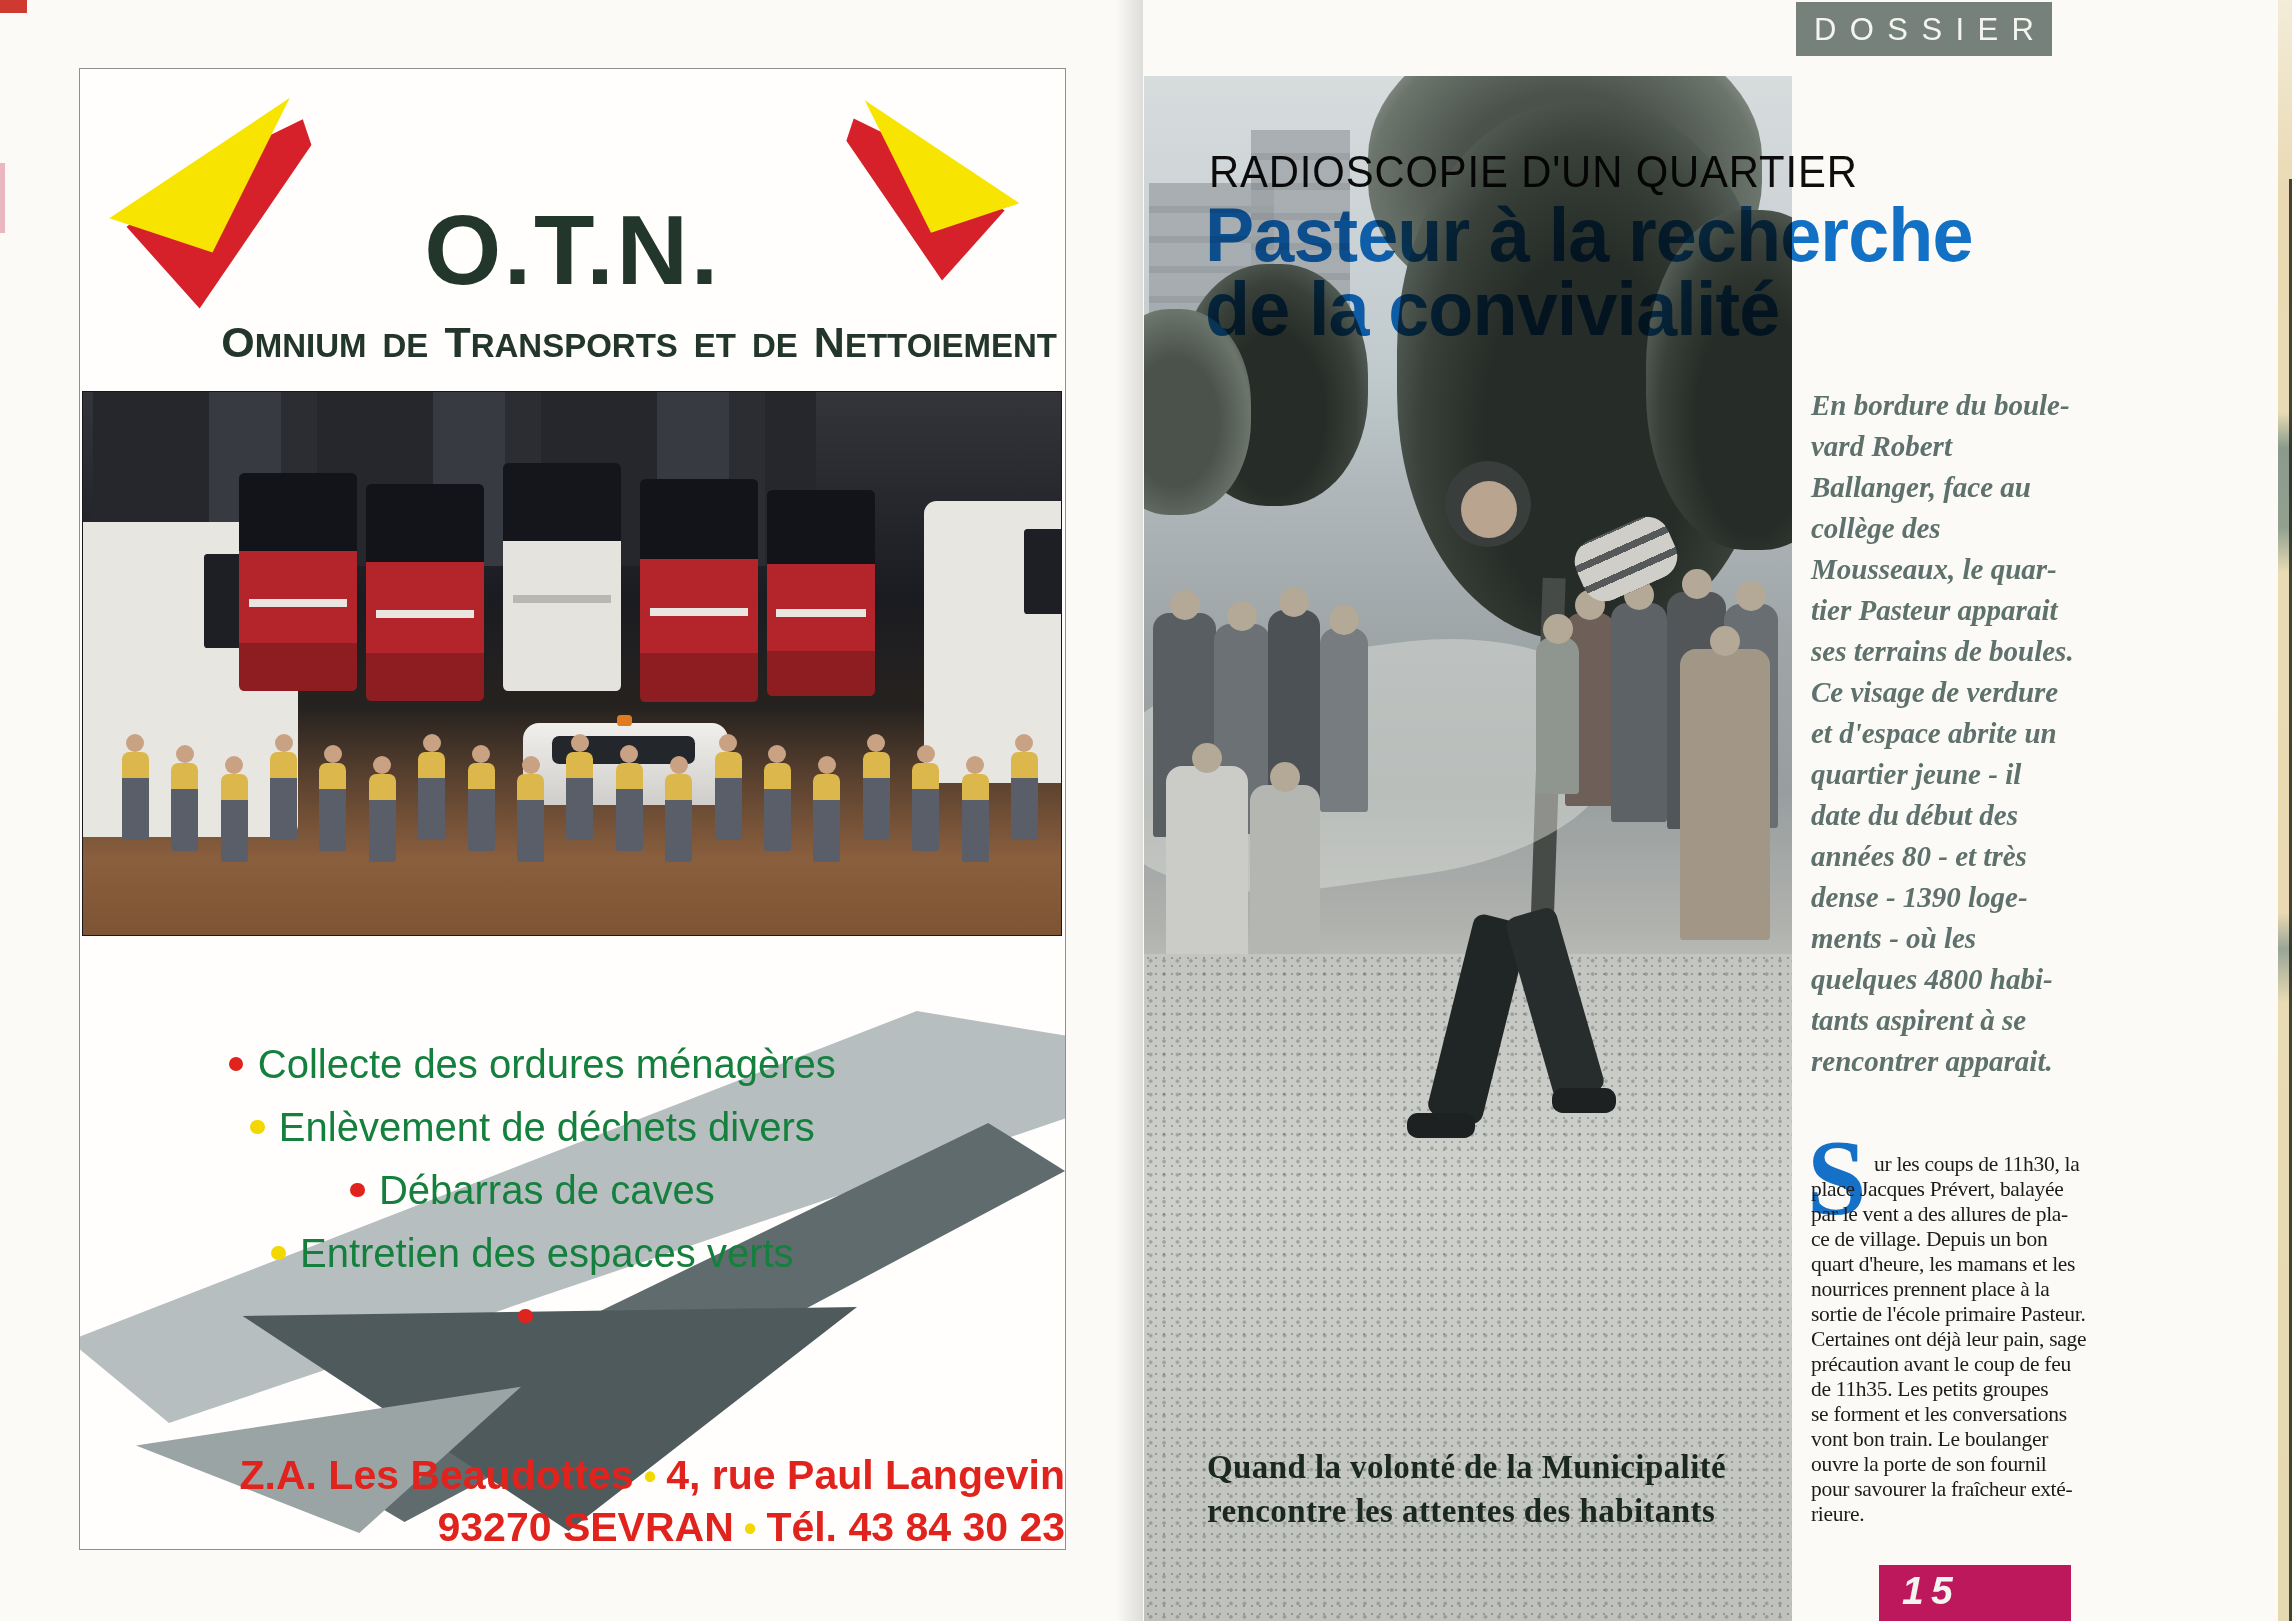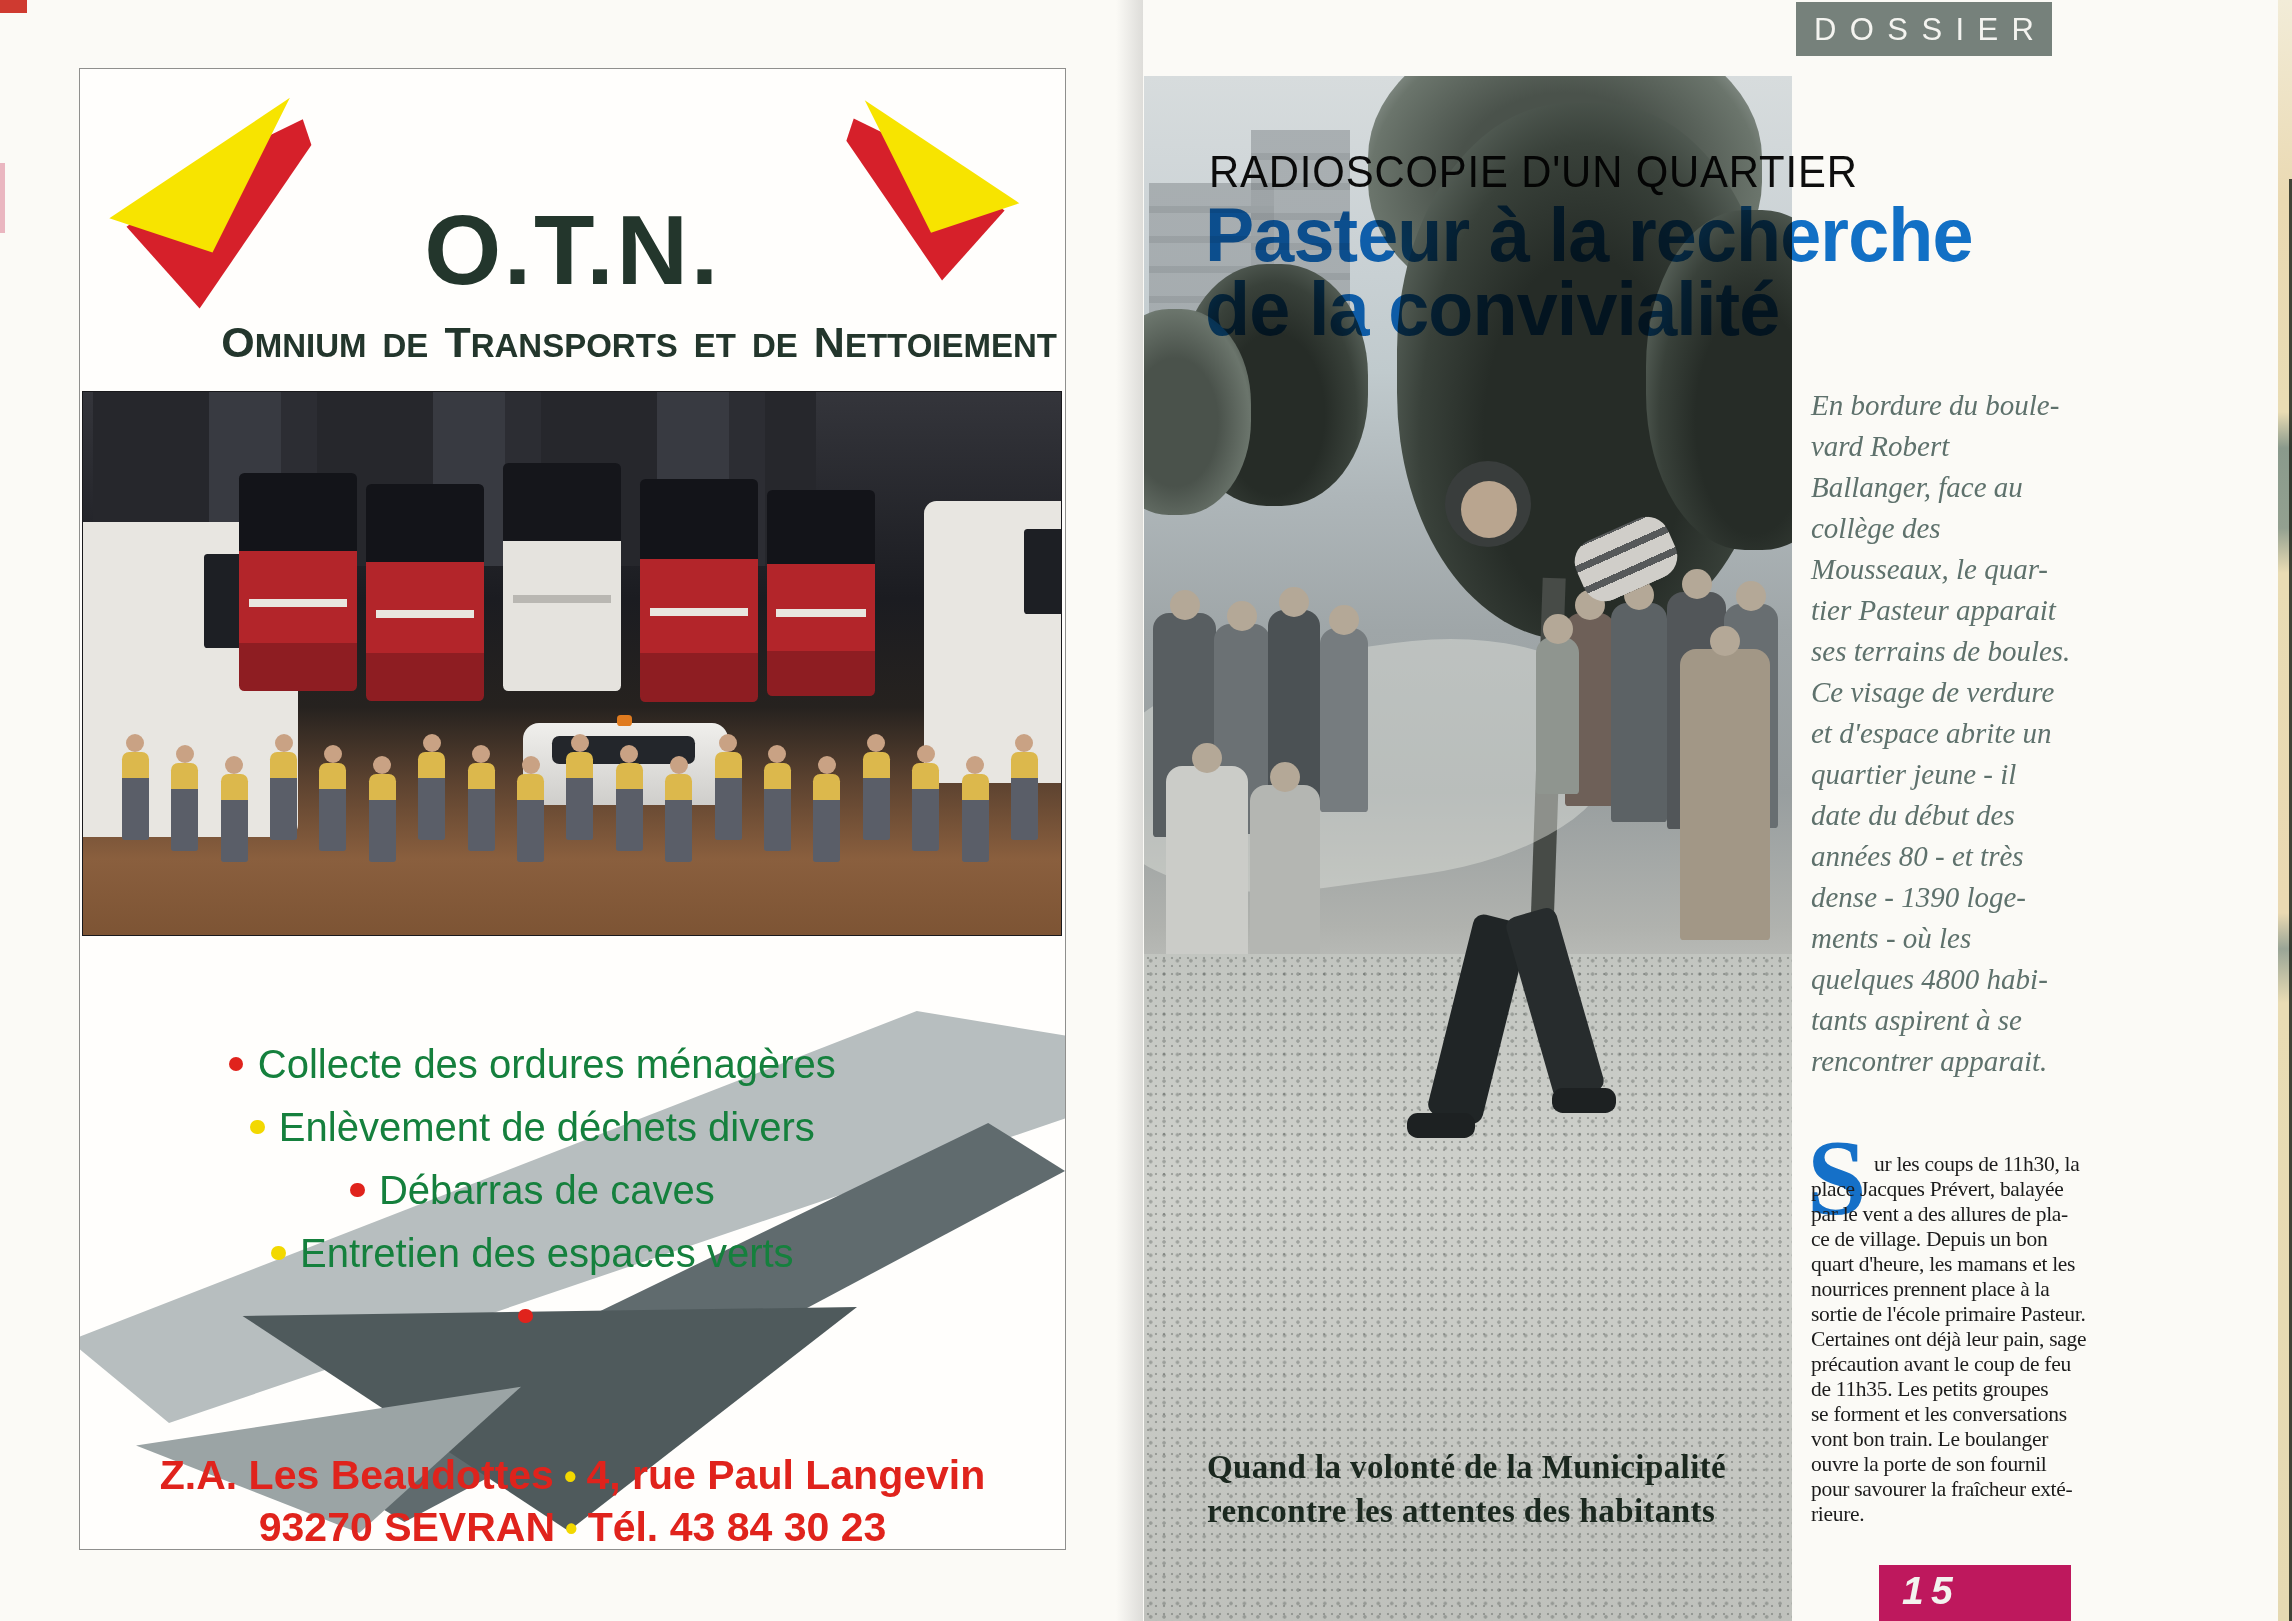--- a/index.html
+++ b/index.html
@@ -60,21 +60,21 @@
     clip-path:polygon(0 84%,90% 0,100% 12%,14% 100%);}
   .shape.c{left:150px;top:1238px;width:627px;height:224px;background:#4f5a5c;
     clip-path:polygon(2% 4%,100% 0,54% 100%);}
   .shape.d{left:56px;top:1305px;width:385px;height:159px;background:#9ba4a5;
     clip-path:polygon(0 45%,100% 8%,58% 100%);}
 
   .services{position:absolute;left:0;width:905px;top:973px;text-align:center;z-index:3;}
   .svc{height:63px;font-size:40px;color:#15803d;white-space:nowrap;}
   .svc .dot{display:inline-block;width:14.3px;height:14.3px;border-radius:50%;margin-right:14.3px;vertical-align:7.2px;}
 
-  .ad-address{position:absolute;left:0;right:0;text-align:center;font-size:41px;font-weight:bold;
+  .ad-address{position:absolute;left:0;right:0;text-align:right;font-size:41px;font-weight:bold;
     color:#e0231c;z-index:4;white-space:nowrap;}
   .ad-address .ydot{color:#f2d800;font-size:36px;}
   #addr1{top:1383px;} #addr2{top:1435px;}
 
   
   .dossier-bar{position:absolute;left:1796px;top:1.8px;width:256px;height:54px;background:#76817b;z-index:6;}
   .dossier-bar span{display:block;color:#f4f4f0;font-size:31px;letter-spacing:13.4px;line-height:56px;padding-left:18px;}
 
   .photo-right{position:absolute;left:1144px;top:76px;width:648px;height:1545px;overflow:hidden;
     background:linear-gradient(180deg,#d7dcdd 0px,#ccd3d6 152px,#c0cacd 296px,#aeb6b9 421px,#9fa6a8 555px,
@@ -109,21 +109,21 @@
       linear-gradient(180deg,#c2c5c0,#cfd1cc 35%,#c6c8c3 70%,#bfc1bc 100%);
     background-size:13.4px 13.4px,8px 8px,100% 100%;}
 
   .kicker{position:absolute;left:1209px;top:147px;font-size:44px;color:#0e0e0e;letter-spacing:0.9px;
     transform:scaleX(.95);transform-origin:left;mix-blend-mode:multiply;z-index:5;white-space:nowrap;}
   .hl{position:absolute;left:1205px;font-size:76px;font-weight:bold;color:#1272cc;letter-spacing:-0.9px;
     transform:scaleX(.97);transform-origin:left;mix-blend-mode:multiply;z-index:5;white-space:nowrap;}
   #hl1{top:191px;} #hl2{top:265px;}
 
   .standfirst{position:absolute;left:1811px;top:389px;width:385px;z-index:4;
-    font-family:"Liberation Serif",serif;font-style:italic;font-weight:normal;font-size:29px;color:#5e716c;}
+    font-family:"Liberation Serif",serif;font-style:italic;font-weight:bold;font-size:29px;color:#5e716c;}
   .sf-line{height:41px;white-space:nowrap;}
 
   .dropcap{position:absolute;left:1807px;top:1125px;font-family:"Liberation Serif",serif;font-weight:bold;
     font-size:107px;line-height:1;color:#1570c8;z-index:4;}
   .body-col{position:absolute;left:1811px;top:1152px;width:385px;z-index:4;
     font-family:"Liberation Serif",serif;font-size:21.5px;color:#1c1c1c;letter-spacing:-0.3px;}
   .body-line{height:25px;white-space:nowrap;}
   .body-line.first{margin-left:63px;}
 
   .photo-caption{position:absolute;left:1207px;top:1445px;z-index:5;font-family:"Liberation Serif",serif;

